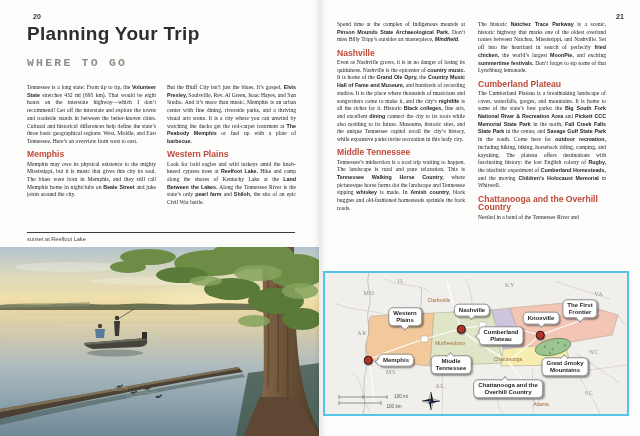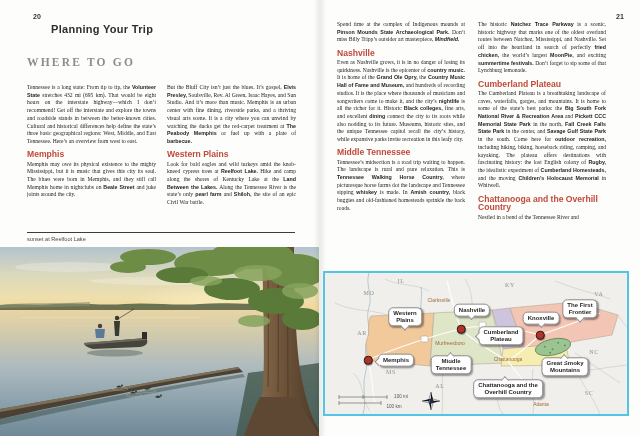--- a/index.html
+++ b/index.html
@@ -1,23 +1,23 @@
 <!DOCTYPE html>
 <html><head>
 <meta charset="utf-8">
 <style>
   html,body{margin:0;padding:0;}
   body{width:640px;height:436px;overflow:hidden;background:#fdfdfb;position:relative;
        font-family:"Liberation Serif",serif;color:#1f1f1f;}
   .abs{position:absolute;}
   
   .page-num{font-family:"Liberation Sans",sans-serif;font-weight:bold;font-size:7px;color:#333;}
-  .page-title{font-family:"Liberation Sans",sans-serif;font-weight:bold;font-size:11px;
-              letter-spacing:.3px;color:#2e2e2e;margin-left:24px;}
-  .kicker{font-family:Liberation Serif, serif;font-weight:bold;font-size:11.5px;
+  .page-title{font-family:"Liberation Sans",sans-serif;font-weight:bold;font-size:19px;
+              letter-spacing:.3px;color:#2e2e2e;}
+  .kicker{font-family:Liberation Mono, monospace;font-weight:bold;font-size:11.5px;
           letter-spacing:2.2px;color:#8e8d8b;}
   .col{position:absolute;overflow:hidden;}
   .col p{margin:0 0 0 0;font-size:5.6px;line-height:1.38;text-align:justify;color:#1d1d1d;}
   .col .b{font-family:"Liberation Sans",sans-serif;font-weight:bold;font-size:5.3px;}
   .col .i{font-style:italic;}
   .col-heading{font-family:"Liberation Sans",sans-serif;font-weight:bold;font-size:8.6px;
                color:#c04a3c;margin:4.5px 0 1.5px;line-height:1.02;}
   .col > .col-heading:first-child{margin-top:0;}
   .caption-rule{border-top:0.8px solid #3c3c3c;}
   .photo-caption{font-family:"Liberation Sans",sans-serif;font-size:5.6px;color:#4a4a4a;}

